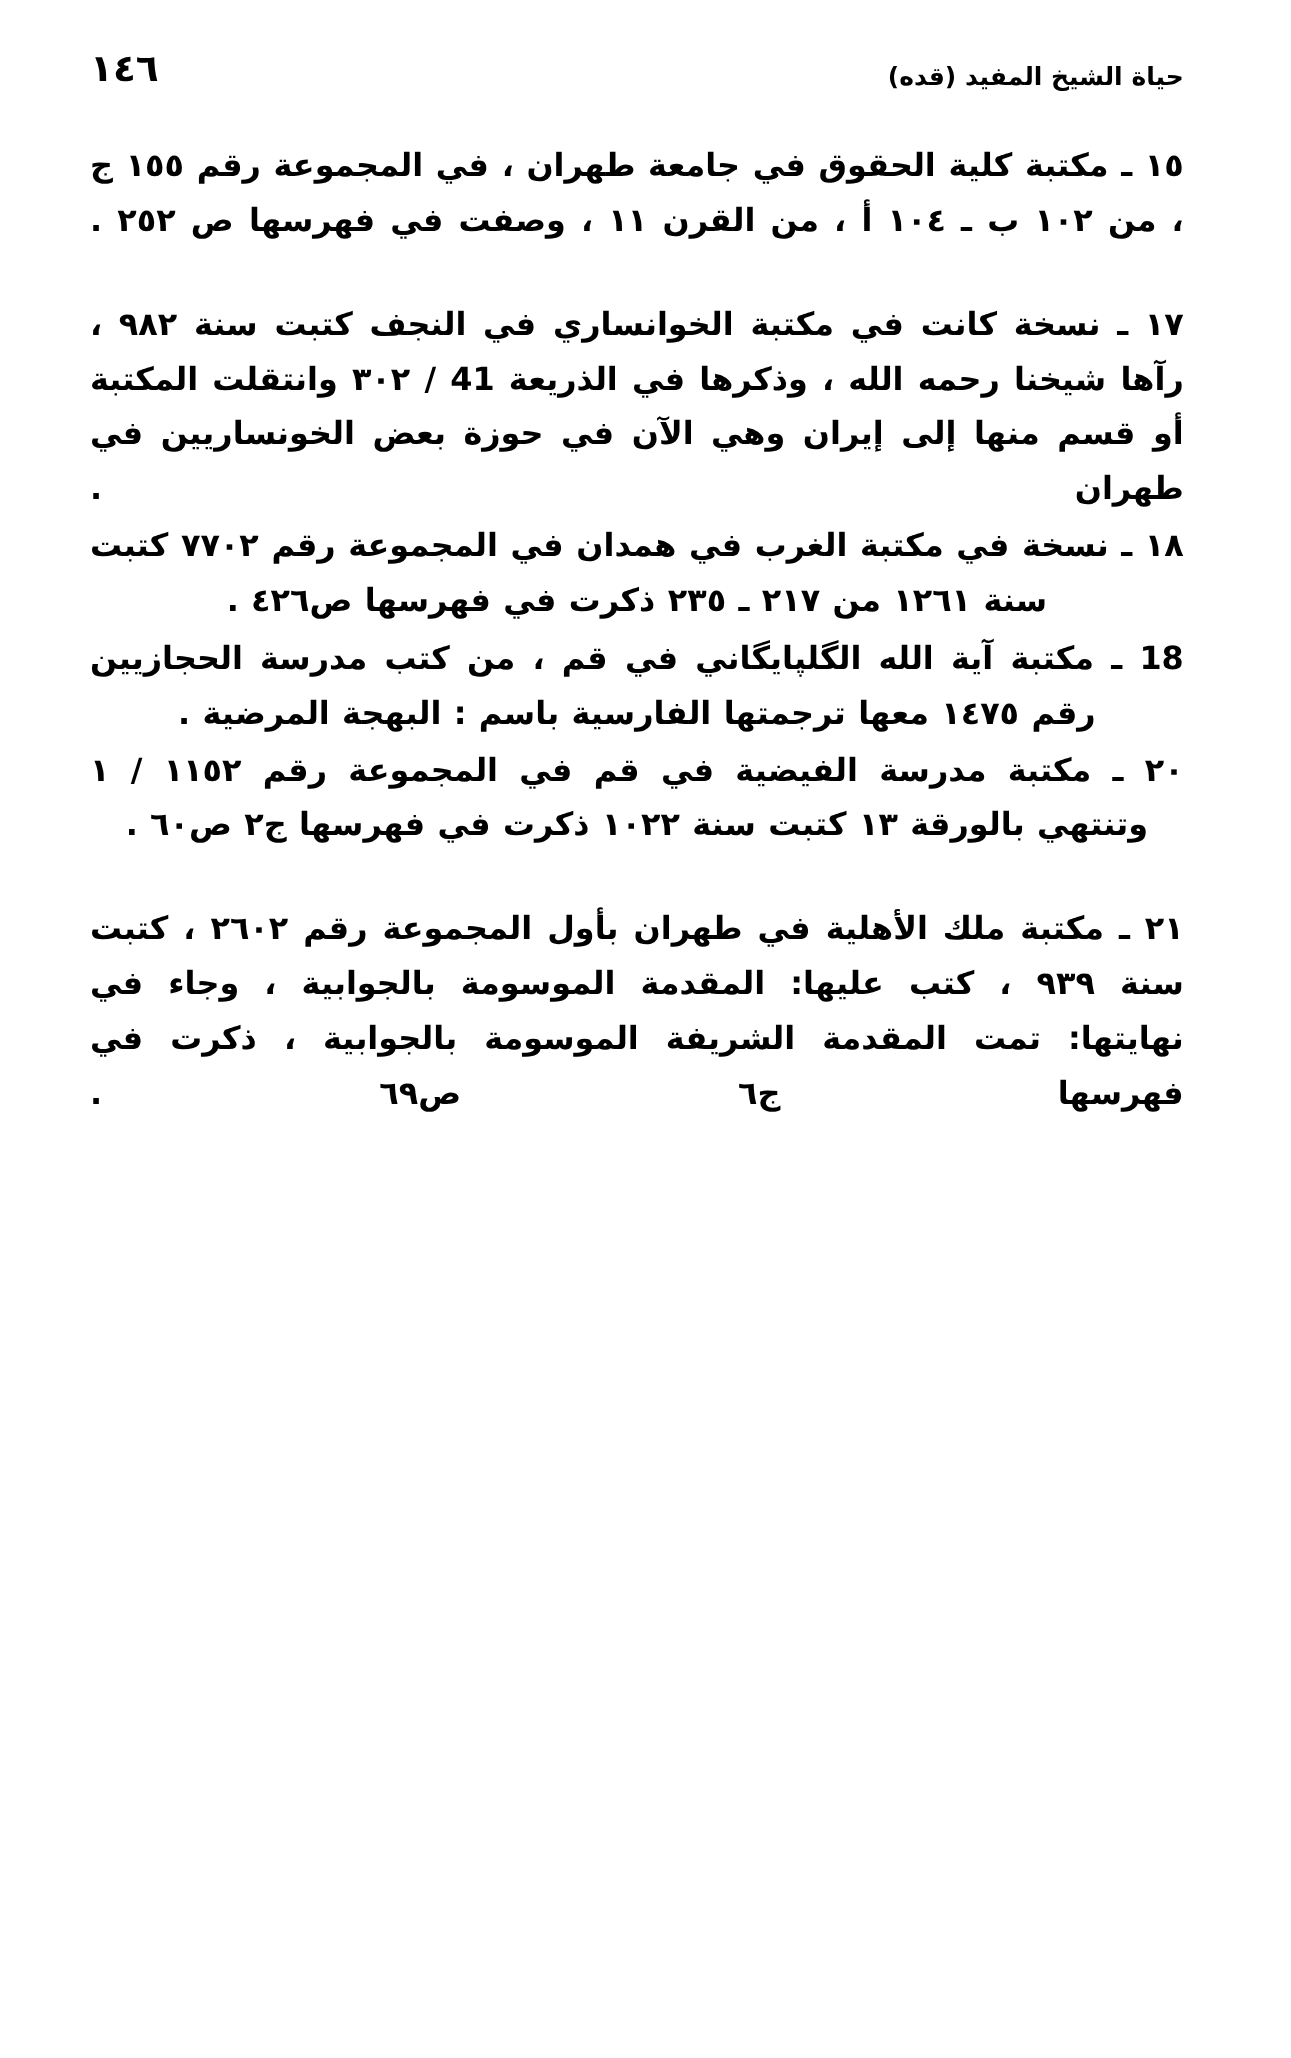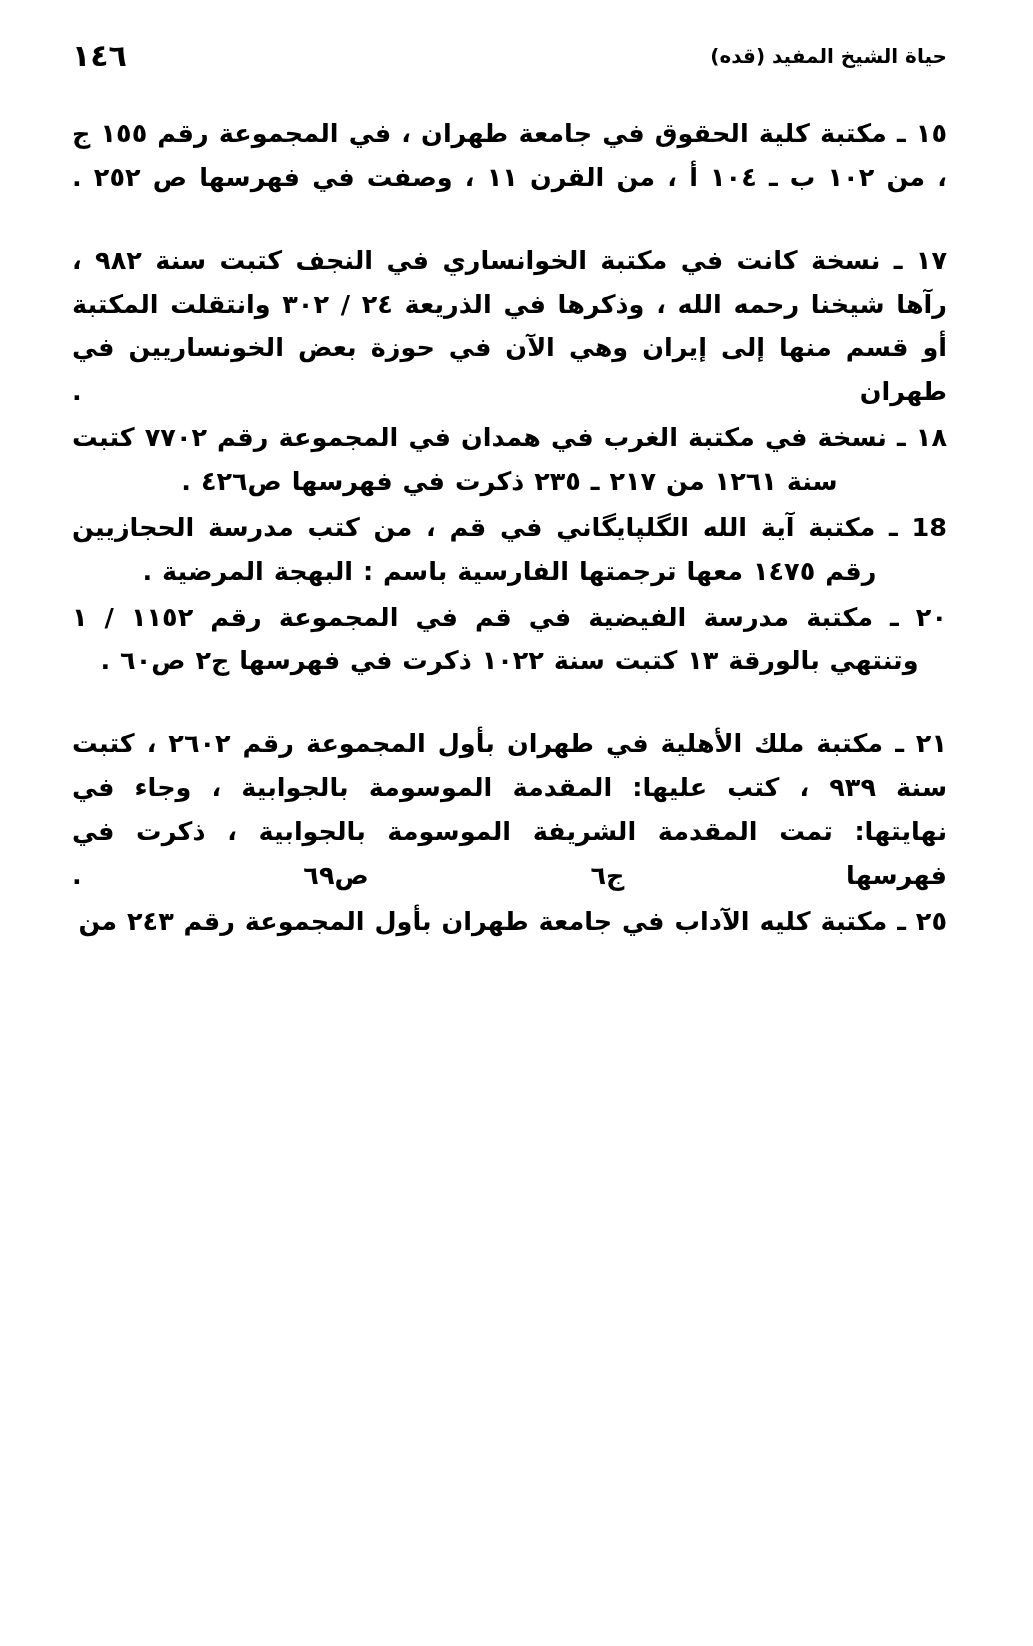--- a/index.html
+++ b/index.html
@@ -18,21 +18,21 @@
   .page {
     width: 1033px;
     height: 1646px;
     box-sizing: border-box;
     padding: 38px 86px 20px 72px;
     position: relative;
   }
   .header {
     display: flex;
     flex-direction: row-reverse;
-    align-items: center;
+    align-items: flex-end;
     justify-content: space-between;
     width: 100%;
     margin-bottom: 30px;
   }
   .page-number {
     font-size: 30px;
     font-weight: bold;
     letter-spacing: 1px;
     direction: rtl;
   }
@@ -72,21 +72,20 @@
 
 <div class="page">
 
   <div class="header">
     <div class="page-number">١٤٦</div>
     <div class="header-title">حياة الشيخ المفيد (قده)</div>
   </div>
 
   <div class="body-text">
     <p class="para stretch">١٥ ـ مكتبة كلية الحقوق في جامعة طهران ، في المجموعة رقم ١٥٥ ج ، من ١٠٢ ب ـ ١٠٤ أ ، من القرن ١١ ، وصفت في فهرسها ص ٢٥٢ .</p>
-    <p class="para stretch">١٧ ـ نسخة كانت في مكتبة الخوانساري في النجف كتبت سنة ٩٨٢ ، رآها شيخنا رحمه الله ، وذكرها في الذريعة ٢٤ / ٣٠٢ وانتقلت المكتبة أو قسم منها إلى إيران وهي الآن في حوزة بعض الخونساريين في طهران .</p>
+    <p class="para stretch">١٧ ـ نسخة كانت في مكتبة الخوانساري في النجف كتبت سنة ٩٨٢ ، رآها شيخنا رحمه الله ، وذكرها في الذريعة 41 / ٣٠٢ وانتقلت المكتبة أو قسم منها إلى إيران وهي الآن في حوزة بعض الخونساريين في طهران .</p>
     <p class="para">١٨ ـ نسخة في مكتبة الغرب في همدان في المجموعة رقم ٧٧٠٢ كتبت سنة ١٢٦١ من ٢١٧ ـ ٢٣٥ ذكرت في فهرسها ص٤٢٦ .</p>
     <p class="para">18 ـ مكتبة آية الله الگلپايگاني في قم ، من كتب مدرسة الحجازيين رقم ١٤٧٥ معها ترجمتها الفارسية باسم : البهجة المرضية .</p>
     <p class="para">٢٠ ـ مكتبة مدرسة الفيضية في قم في المجموعة رقم ١١٥٢ / ١ وتنتهي بالورقة ١٣ كتبت سنة ١٠٢٢ ذكرت في فهرسها ج٢ ص٦٠ .</p>
     <p class="para stretch">٢١ ـ مكتبة ملك الأهلية في طهران بأول المجموعة رقم ٢٦٠٢ ، كتبت سنة ٩٣٩ ، كتب عليها: المقدمة الموسومة بالجوابية ، وجاء في نهايتها: تمت المقدمة الشريفة الموسومة بالجوابية ، ذكرت في فهرسها ج٦ ص٦٩ .</p>
-    <p class="para last-right">٢٥ ـ مكتبة كليه الآداب في جامعة طهران بأول المجموعة رقم ٢٤٣ من</p>
   </div>
 
 </div>
 
 </body></html>

